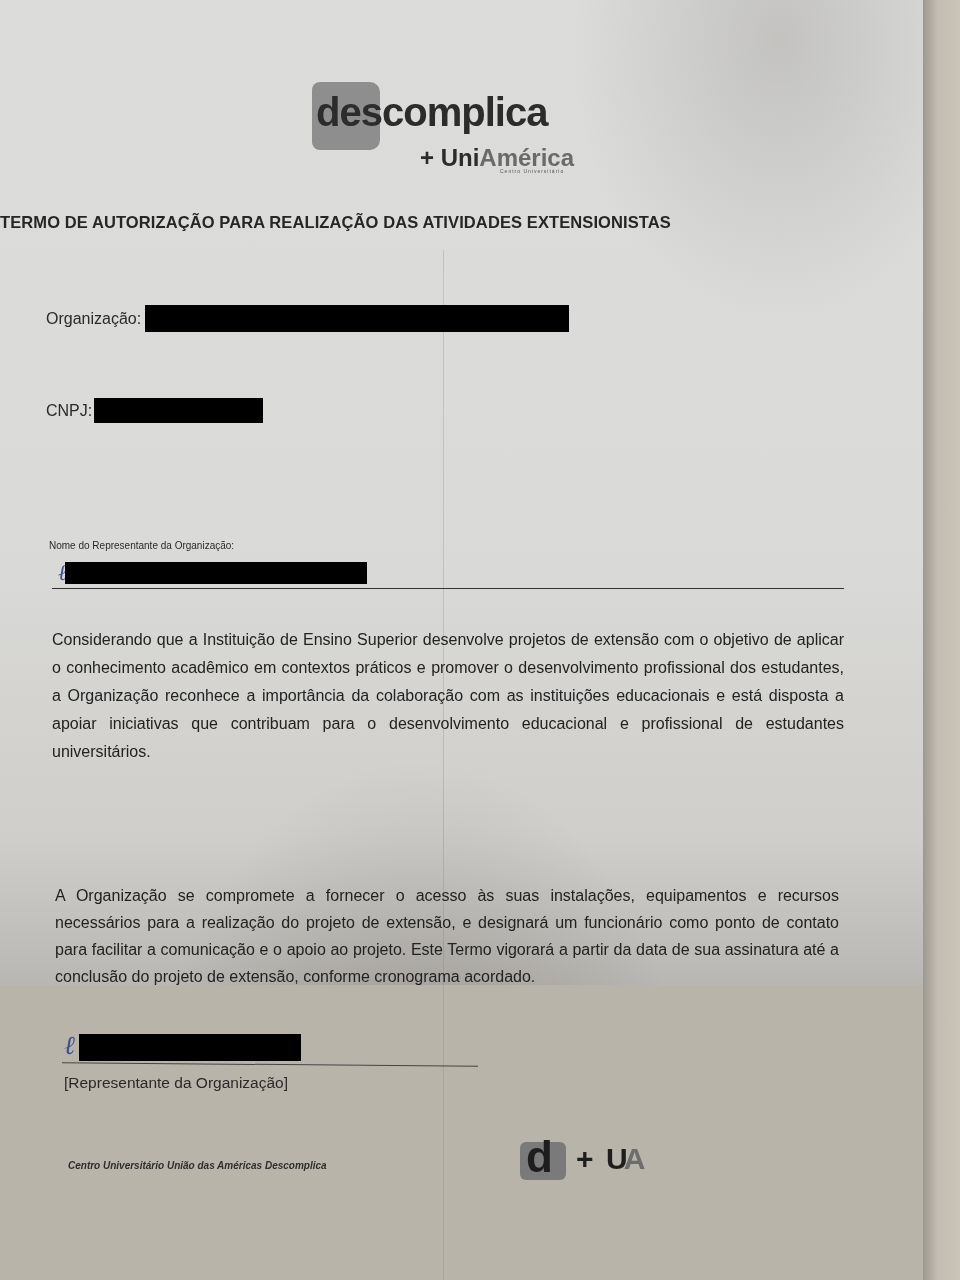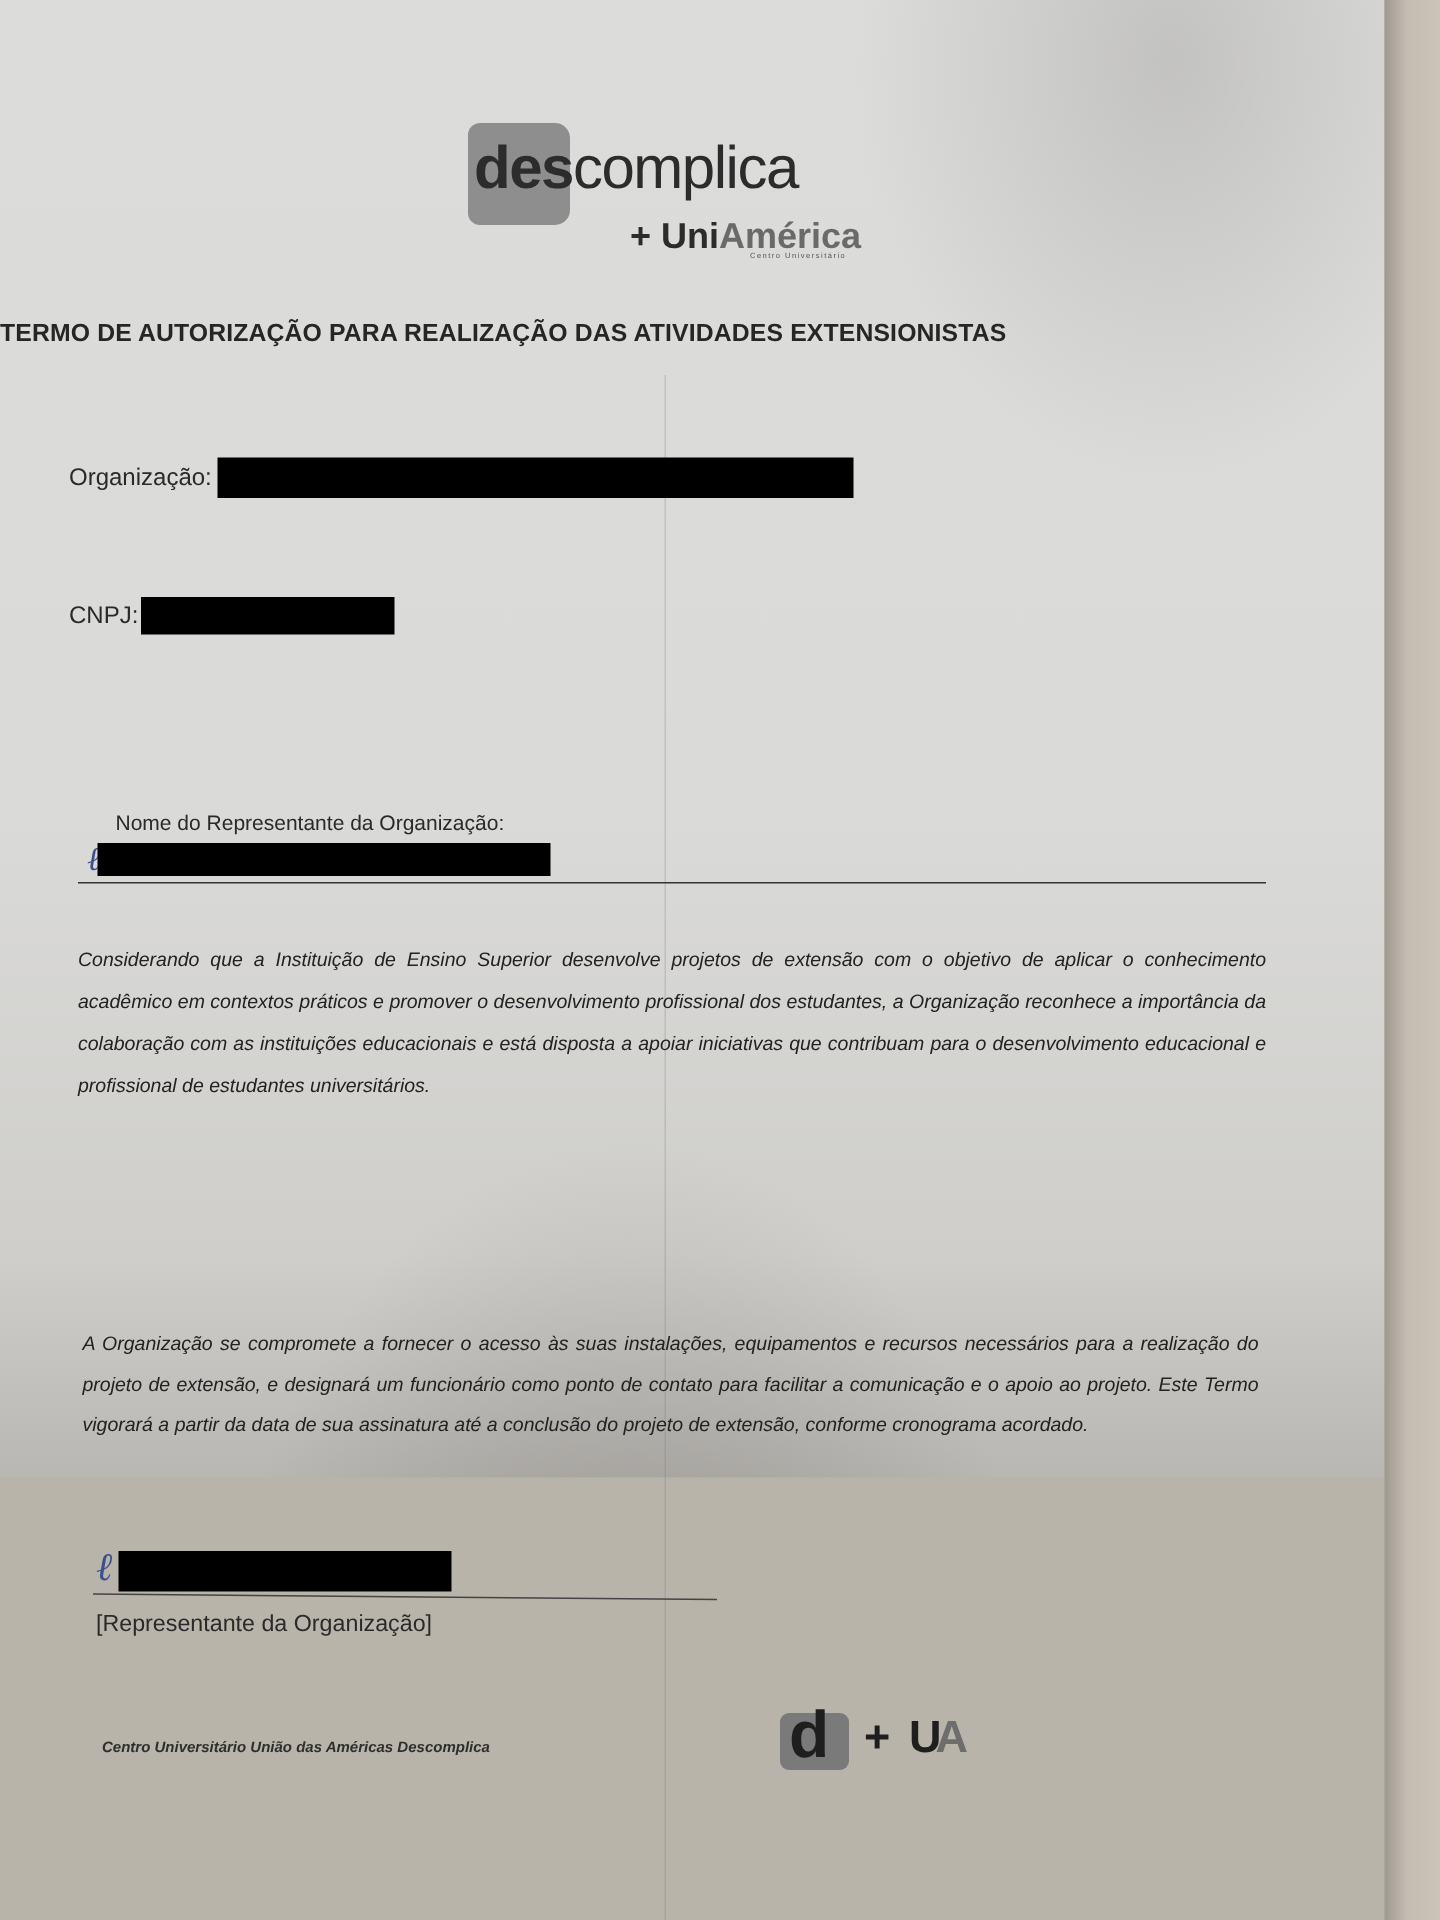--- a/index.html
+++ b/index.html
@@ -29,43 +29,43 @@
     .logo { position: absolute; left: 312px; top: 82px; width: 280px; height: 100px; }
     .logo-box {
       position: absolute; left: 0; top: 0; width: 68px; height: 68px;
       background: #8e8e8e; border-radius: 8px 10px 10px 8px;
     }
     .logo-des {
       position: absolute; left: 4px; top: 8px; font-size: 40px; font-weight: bold;
       color: #2c2c2c; letter-spacing: -1px;
     }
     .logo-complica {
-      position: absolute; left: 70px; top: 8px; font-size: 40px; font-weight: normal;
+      position: absolute; left: 70px; top: 8px; font-size: 40px; font-weight: bold;
       color: #2c2c2c; letter-spacing: -1px;
     }
     .logo-sub {
       position: absolute; left: 108px; top: 62px; font-size: 24px; font-weight: bold; color: #2c2c2c;
       white-space: nowrap;
     }
     .logo-sub .amer { color: #6a6a6a; margin-top: 12px; }
     .logo-tiny {
       position: absolute; left: 188px; top: 86px; font-size: 5px; color: #555; letter-spacing: 1px;
     }
     .title {
       position: absolute; left: 0; width: 892px; top: 213px; text-align: left;
       font-size: 16.5px; font-weight: bold; letter-spacing: 0.1px; color: #262626;
     }
     .field { position: absolute; font-size: 16px; color: #2a2a2a; }
     .redact { position: absolute; background: #000; }
     .addr { position: absolute; left: 47px; top: 468px; font-size: 16px; line-height: 21px; color: #222; width: 800px; }
-    .rep-label { position: absolute; left: 49px; top: 540px; font-size: 14px; color: #2a2a2a; margin-left: 28px; }
+    .rep-label { position: absolute; left: 49px; top: 540px; font-size: 10px; color: #2a2a2a; }
     .rep-line { position: absolute; left: 52px; top: 588px; width: 792px; height: 1px; background: #333; }
     .scribble { position: absolute; font-family: "DejaVu Serif", serif; color: #3d4f8f; font-style: italic; }
     .para {
-      position: absolute; font-size: 13px; color: #222; text-align: justify; font-style: italic;
+      position: absolute; font-size: 16px; color: #222; text-align: justify;
     }
     .p1 { left: 52px; top: 626px; width: 792px; line-height: 28px; }
     .p2 { left: 54px; top: 799px; width: 780px; line-height: 28px; text-align: left; }
     .p3 { left: 55px; top: 882px; width: 784px; line-height: 27px; }
     .p2 b { font-weight: bold; }
     .sig-line { position: absolute; left: 62px; top: 1064px; width: 416px; height: 1px; background: #444; transform: rotate(0.5deg); }
     .sig-label { position: absolute; left: 64px; top: 1074px; font-size: 15.5px; color: #2a2a2a; }
     .sig-name { position: absolute; left: 64px; top: 1102px; font-size: 15.5px; color: #2a2a2a; }
     .footer-text {
       position: absolute; left: 68px; top: 1160px; font-size: 10px; font-style: italic; font-weight: bold; color: #2e2e2e;

